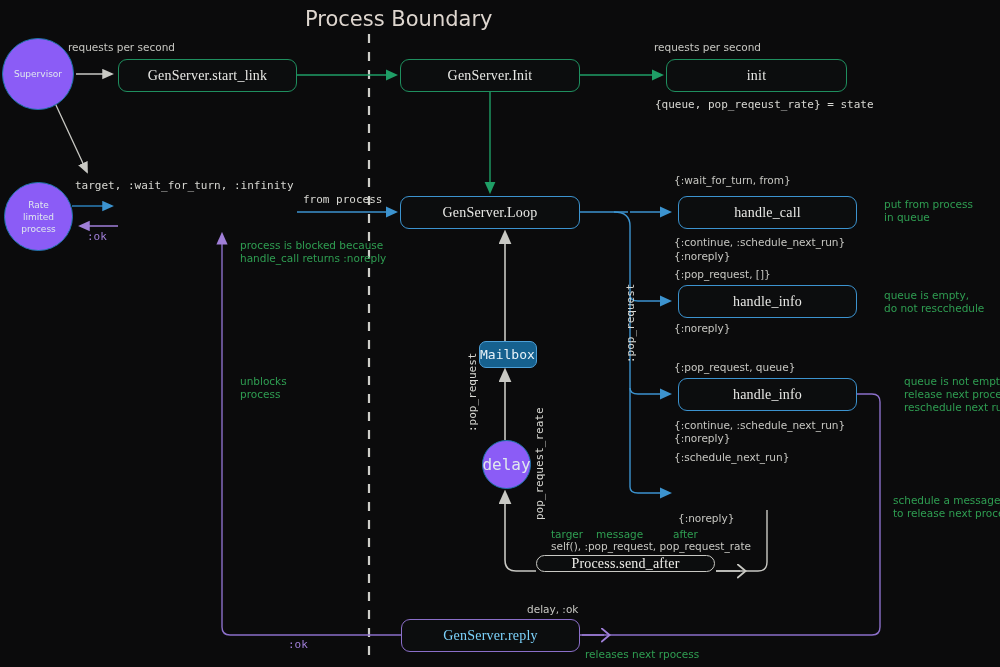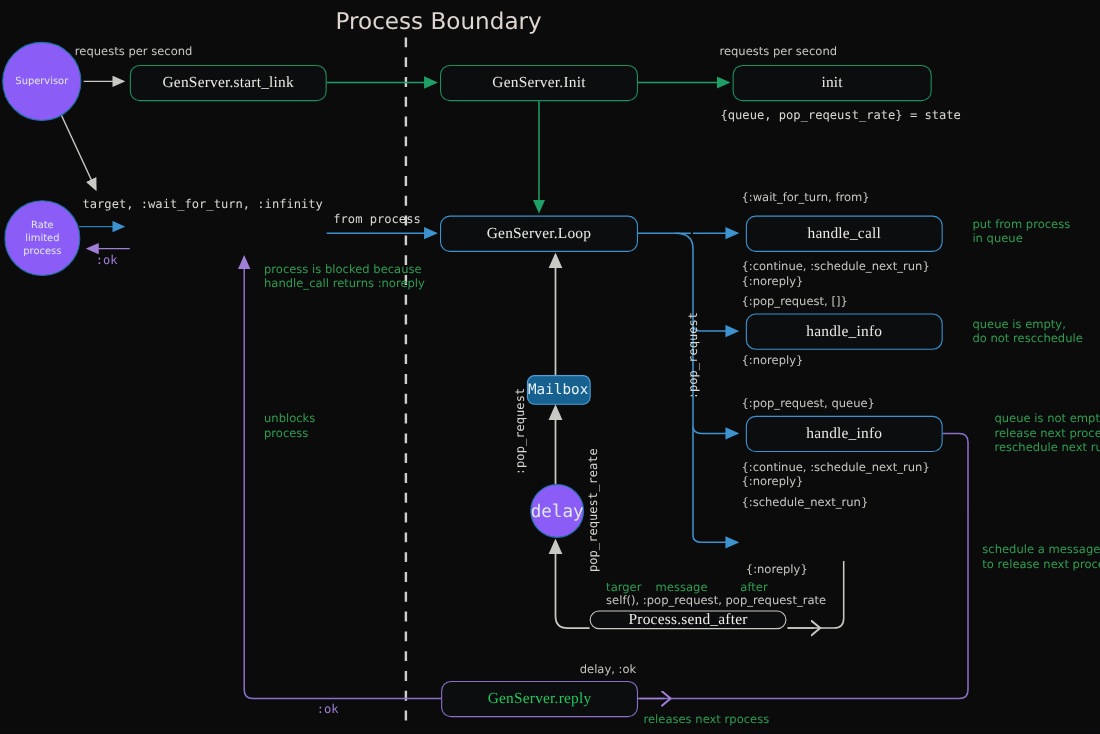--- a/index.html
+++ b/index.html
@@ -5,21 +5,21 @@
   html,body{margin:0;padding:0;background:#0b0b0c;}
   body{width:1000px;height:667px;overflow:hidden;font-family:"DejaVu Sans",sans-serif;}
   #stage{position:relative;width:1000px;height:667px;background:#0b0b0c;}
   svg.layer{position:absolute;left:0;top:0;width:1000px;height:667px;overflow:visible;}
   .node{position:absolute;box-sizing:border-box;display:flex;align-items:center;
         justify-content:center;border-radius:9px;border:1.4px solid #888;
         font-family:Liberation Serif, serif;
         font-size:14px;color:#e9e9e6;background:#0c0d0e;letter-spacing:.2px;}
   .node.green{border-color:#1f8f5f;color:#e9e9e6;}
   .node.blue{border-color:#3c93cf;color:#e9e9e6;}
-  .node.purple{border-color:#8b6fc9;color:#22c55e;}
+  .node.purple{border-color:#8b6fc9;color:#7dd3fc;}
   .node.white{border-color:#c9c9c4;color:#efeeea;}
   .circ{position:absolute;border-radius:50%;background:#8b5cf6;border:1px solid #1d74a8;
         display:flex;align-items:center;justify-content:center;text-align:center;
         color:#dfe8ee;font-size:9px;line-height:12px;font-family:"DejaVu Sans",sans-serif;}
   .circ.mono{font-family:"DejaVu Sans Mono",monospace;font-size:16px;}
   .pill{position:absolute;background:#16618f;border:1.4px solid #4da0d8;border-radius:7px;
         display:flex;align-items:center;justify-content:flex-start;color:#e8f2f8;
         font-family:"DejaVu Sans Mono",monospace;font-size:13px;}
   .lbl{position:absolute;font-family:"DejaVu Sans",sans-serif;font-size:10.5px;
        color:#c7c7c2;white-space:pre;line-height:13px;}

